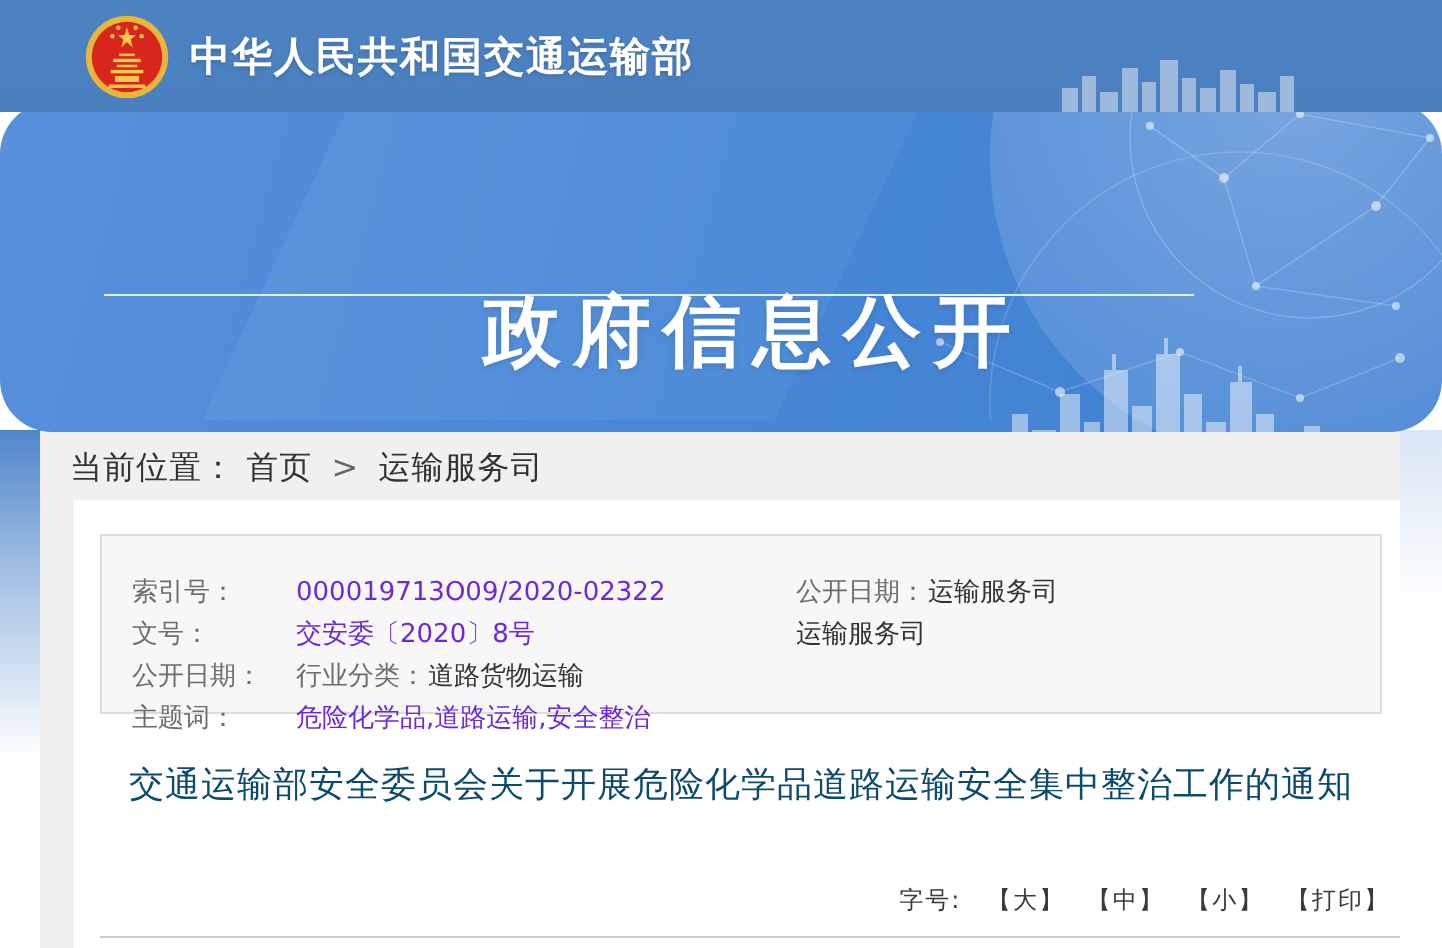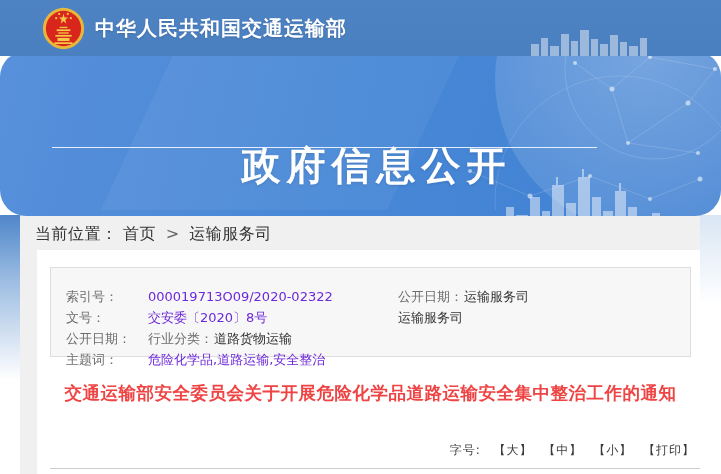--- a/index.html
+++ b/index.html
@@ -82,21 +82,21 @@
     background:#f7f7f7; border:1px solid #dddddd; padding-top:18px;
   }
   .meta-row { display:flex; align-items:center; height:21px; font-size:13px; line-height:21px; }
   .meta-row .ll { width:97px; padding-left:15px; color:#6d6d6d; flex:0 0 auto; }
   .meta-row .lv { width:250px; color:#6d28d9; flex:0 0 auto; white-space:nowrap; overflow:hidden; }
   .meta-row .rl { width:66px;  color:#6d6d6d; flex:0 0 auto; }
   .meta-row .rv { flex:1; color:#333333; white-space:nowrap; }
 
   .doc-title {
     position:absolute; left:13px; top:130px; width:641px;
-    text-align:center; color:#ef4444; font-size:17.5px; font-weight:bold;
+    text-align:center; color:#0c4a6e; font-size:17.5px; font-weight:normal;
     line-height:26px; letter-spacing:.5px;
   }
 
   .toolbar {
     position:absolute; right:5px; top:192px; font-size:12px; color:#3a3a3a; letter-spacing:1px;
   }
   .toolbar a { color:#3a3a3a; text-decoration:none; margin-left:6px; cursor:pointer; }
   .toolbar .lbl { margin-right:2px; }
 
   .divider { position:absolute; left:13px; top:218px; width:650px; height:1px; background:#cccccc; }

